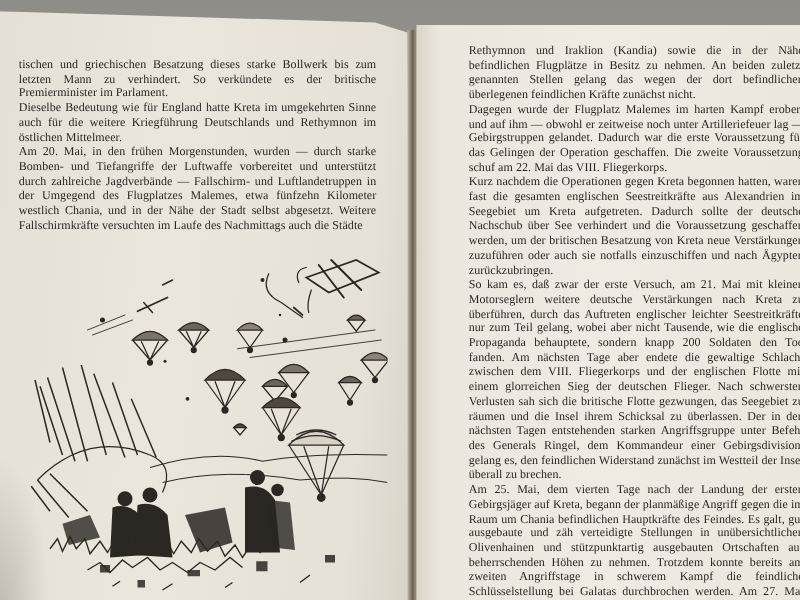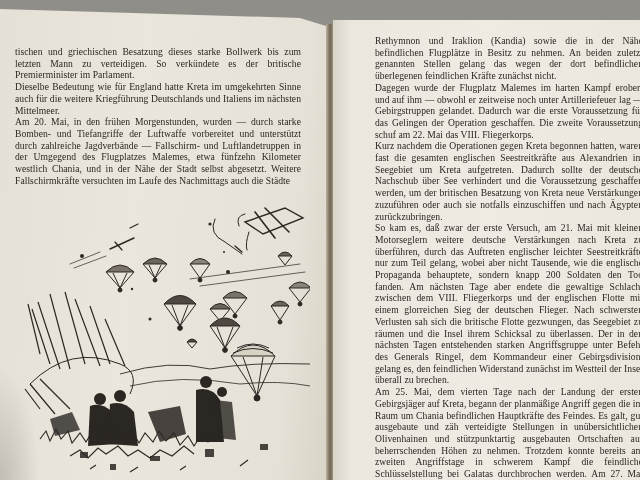--- a/index.html
+++ b/index.html
@@ -48,22 +48,22 @@
     background: radial-gradient(ellipse at 0% 100%, rgba(120,116,108,0.35), rgba(0,0,0,0) 70%);
   }
 </style>
 </head>
 <body>
 
 <div class="backdrop"></div>
 
 <div class="page page-left">
   <div class="text-block left-text">
-    <p>tischen und griechischen Besatzung dieses starke Bollwerk bis zum letzten Mann zu verteidigen. So verkündete es der britische Premierminister im Parlament.</p>
-    <p>Dieselbe Bedeutung wie für England hatte Kreta im umgekehrten Sinne auch für die weitere Kriegführung Deutschlands und Italiens im nächsten Mittelmeer.</p>
+    <p>tischen und griechischen Besatzung dieses starke Bollwerk bis zum letzten Mann zu verhindert. So verkündete es der britische Premierminister im Parlament.</p>
+    <p>Dieselbe Bedeutung wie für England hatte Kreta im umgekehrten Sinne auch für die weitere Kriegführung Deutschlands und Rethymnon im östlichen Mittelmeer.</p>
     <p>Am 20. Mai, in den frühen Morgenstunden, wurden — durch starke Bomben- und Tiefangriffe der Luftwaffe vorbereitet und unterstützt durch zahlreiche Jagdverbände — Fallschirm- und Luftlandetruppen in der Umgegend des Flugplatzes Malemes, etwa fünfzehn Kilometer westlich Chania, und in der Nähe der Stadt selbst abgesetzt. Weitere Fallschirmkräfte versuchten im Laufe des Nachmittags auch die Städte</p>
   </div>
 
   <svg class="illustration" viewBox="0 0 300 290" xmlns="http://www.w3.org/2000/svg">
     <g stroke="#2b2723" fill="none" stroke-linecap="round">
 
       <g transform="translate(235,10)">
         <path d="M0 18 L40 4 L58 14 L18 30 Z" stroke-width="1.4"></path>
         <path d="M10 8 L30 34" stroke-width="1.6"></path>
         <path d="M20 4 L44 28" stroke-width="1.6"></path>

